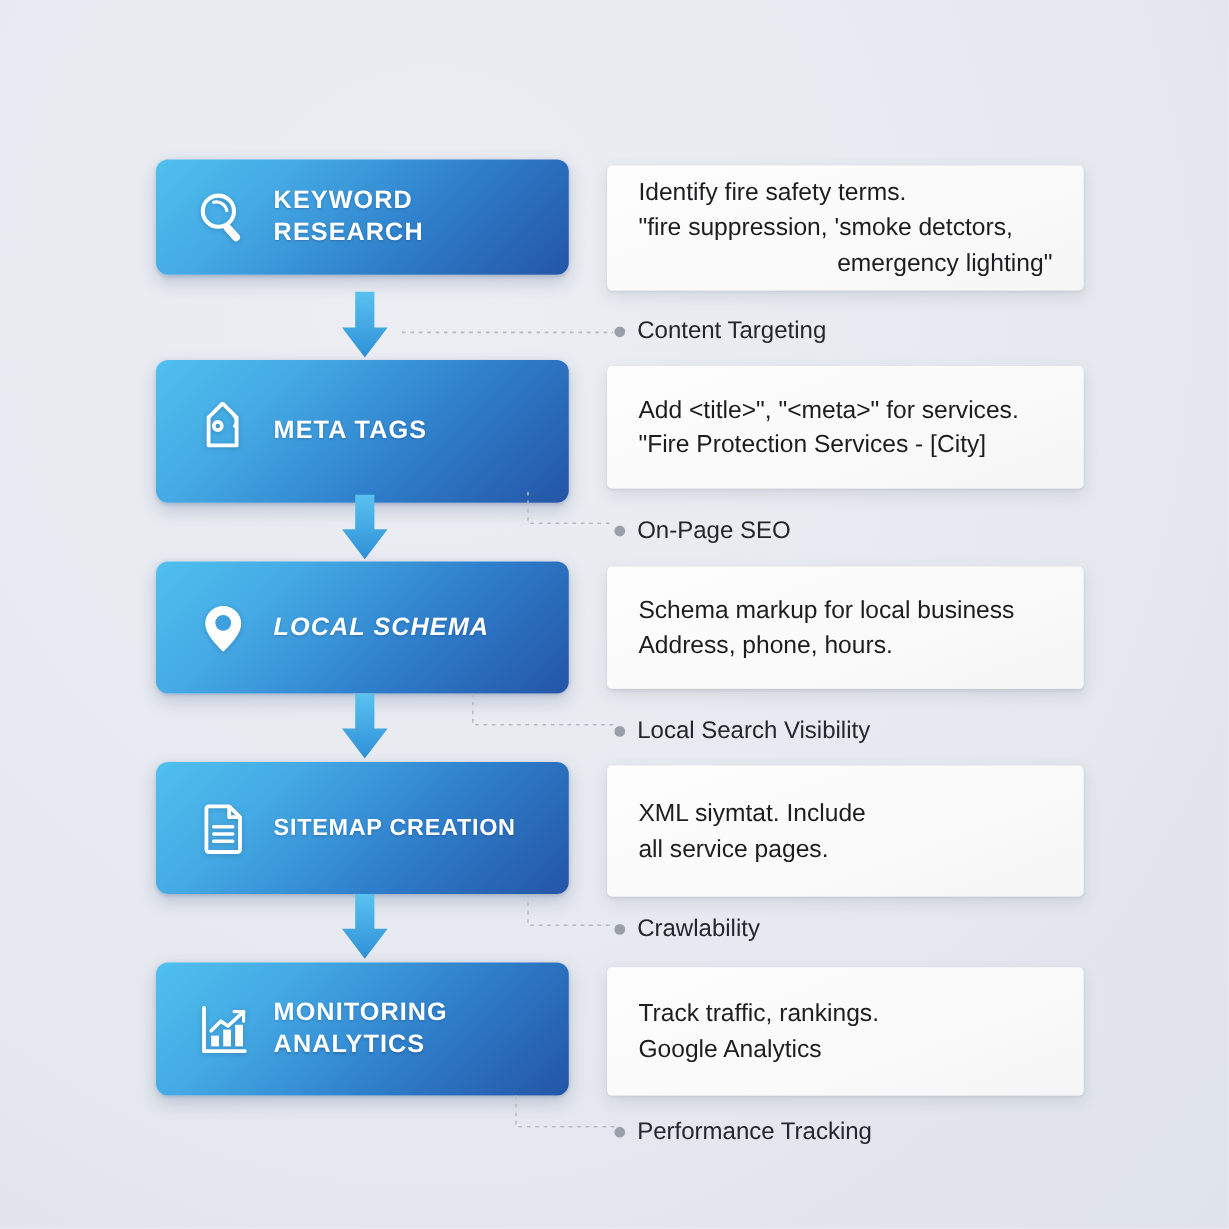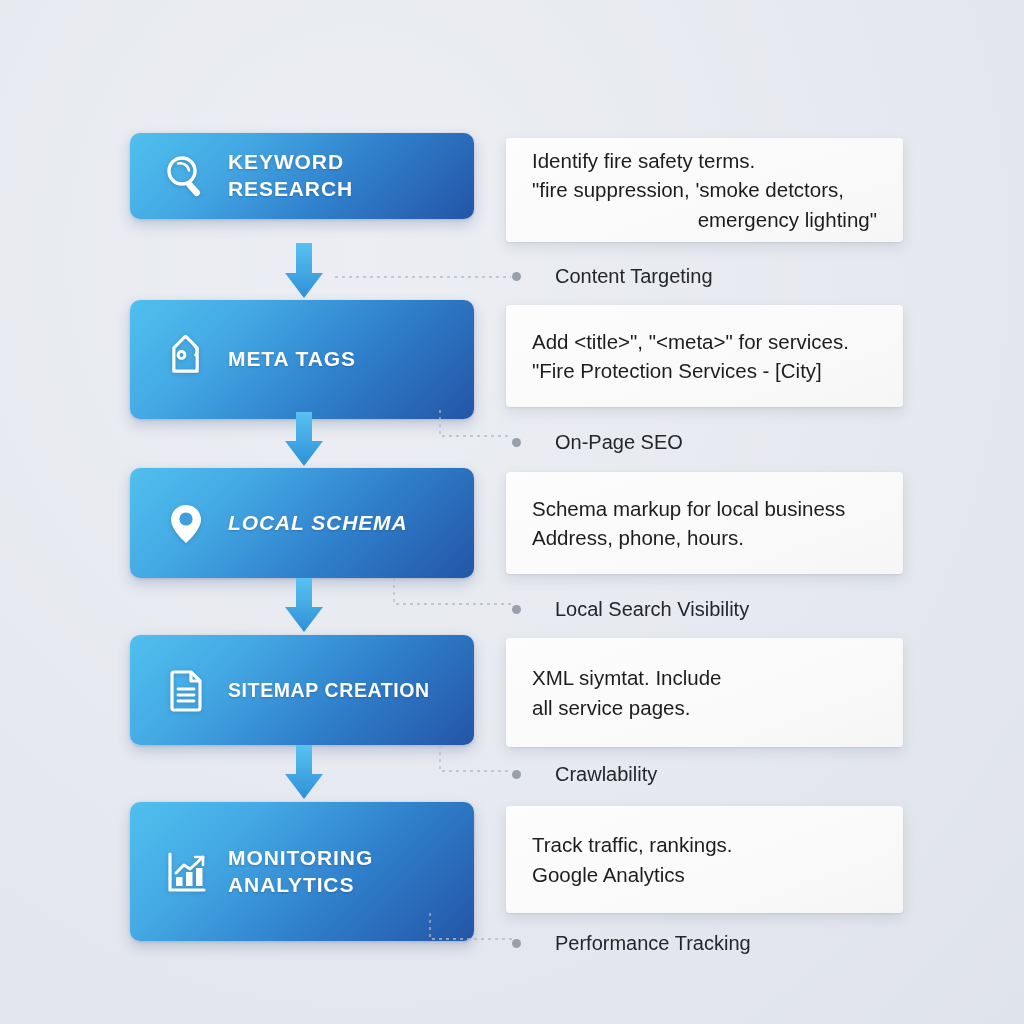--- a/index.html
+++ b/index.html
@@ -96,21 +96,20 @@
   .connector {
     position: absolute;
     pointer-events: none;
   }
   .connector svg { display: block; overflow: visible; }
 
   .outcome {
     position: absolute;
     display: flex;
     align-items: center;
-    gap: 24px;
   }
   .outcome-dot {
     width: 9px;
     height: 9px;
     border-radius: 50%;
     background: #9aa0aa;
     flex: 0 0 9px;
     margin-right: 10px;
   }
   .outcome-text {
@@ -118,21 +117,21 @@
     font-size: 20px;
     line-height: 1;
     white-space: pre;
   }
 </style>
 </head>
 <body>
 
 <div id="flow">
 
-  <div class="stage-box" style="top:133px; height:86px;">
+  <div class="stage-box" style="top:133px; height:96px;">
     <span class="stage-icon">
       <svg width="50" height="50" viewBox="0 0 50 50">
         <circle cx="21" cy="20" r="13" fill="none" stroke="#ffffff" stroke-width="3.4"></circle>
         <path d="M17 12.5a9 9 0 0 1 11 7" fill="none" stroke="#ffffff" stroke-width="2.6" stroke-linecap="round"></path>
         <rect x="29" y="29.5" width="6.6" height="17" rx="3.2" fill="#ffffff" transform="rotate(-42 32 38)"></rect>
       </svg>
     </span>
     <span class="stage-label">KEYWORD
 RESEARCH</span>
   </div>
@@ -271,21 +270,21 @@
   <div class="connector" style="left:438px; top:745px;">
     <svg width="80" height="34" viewBox="0 0 80 34">
       <path d="M2 0 V26 H74" fill="none" stroke="#b6bac2" stroke-width="1.3" stroke-dasharray="3 4"></path>
     </svg>
   </div>
   <div class="outcome" style="left:512px; top:764px;">
     <span class="outcome-dot"></span>
     <span class="outcome-text">Crawlability</span>
   </div>
 
-  <div class="stage-box" style="top:802px; height:139px;">
+  <div class="stage-box" style="top:802px; height:111px;">
     <span class="stage-icon">
       <svg width="50" height="50" viewBox="0 0 50 50">
         <path d="M9 7v36h34" fill="none" stroke="#ffffff" stroke-width="3.2" stroke-linecap="round" stroke-linejoin="round"></path>
         <rect x="15" y="30" width="6.5" height="9" fill="#ffffff"></rect>
         <rect x="25" y="25" width="6.5" height="14" fill="#ffffff"></rect>
         <rect x="35" y="21" width="6.5" height="18" fill="#ffffff"></rect>
         <path d="M15 26 L23 18 L29 22 L42 10" fill="none" stroke="#ffffff" stroke-width="3" stroke-linecap="round" stroke-linejoin="round"></path>
         <path d="M34 10h8v8" fill="none" stroke="#ffffff" stroke-width="2.6" stroke-linecap="round" stroke-linejoin="round"></path>
       </svg>
     </span>

